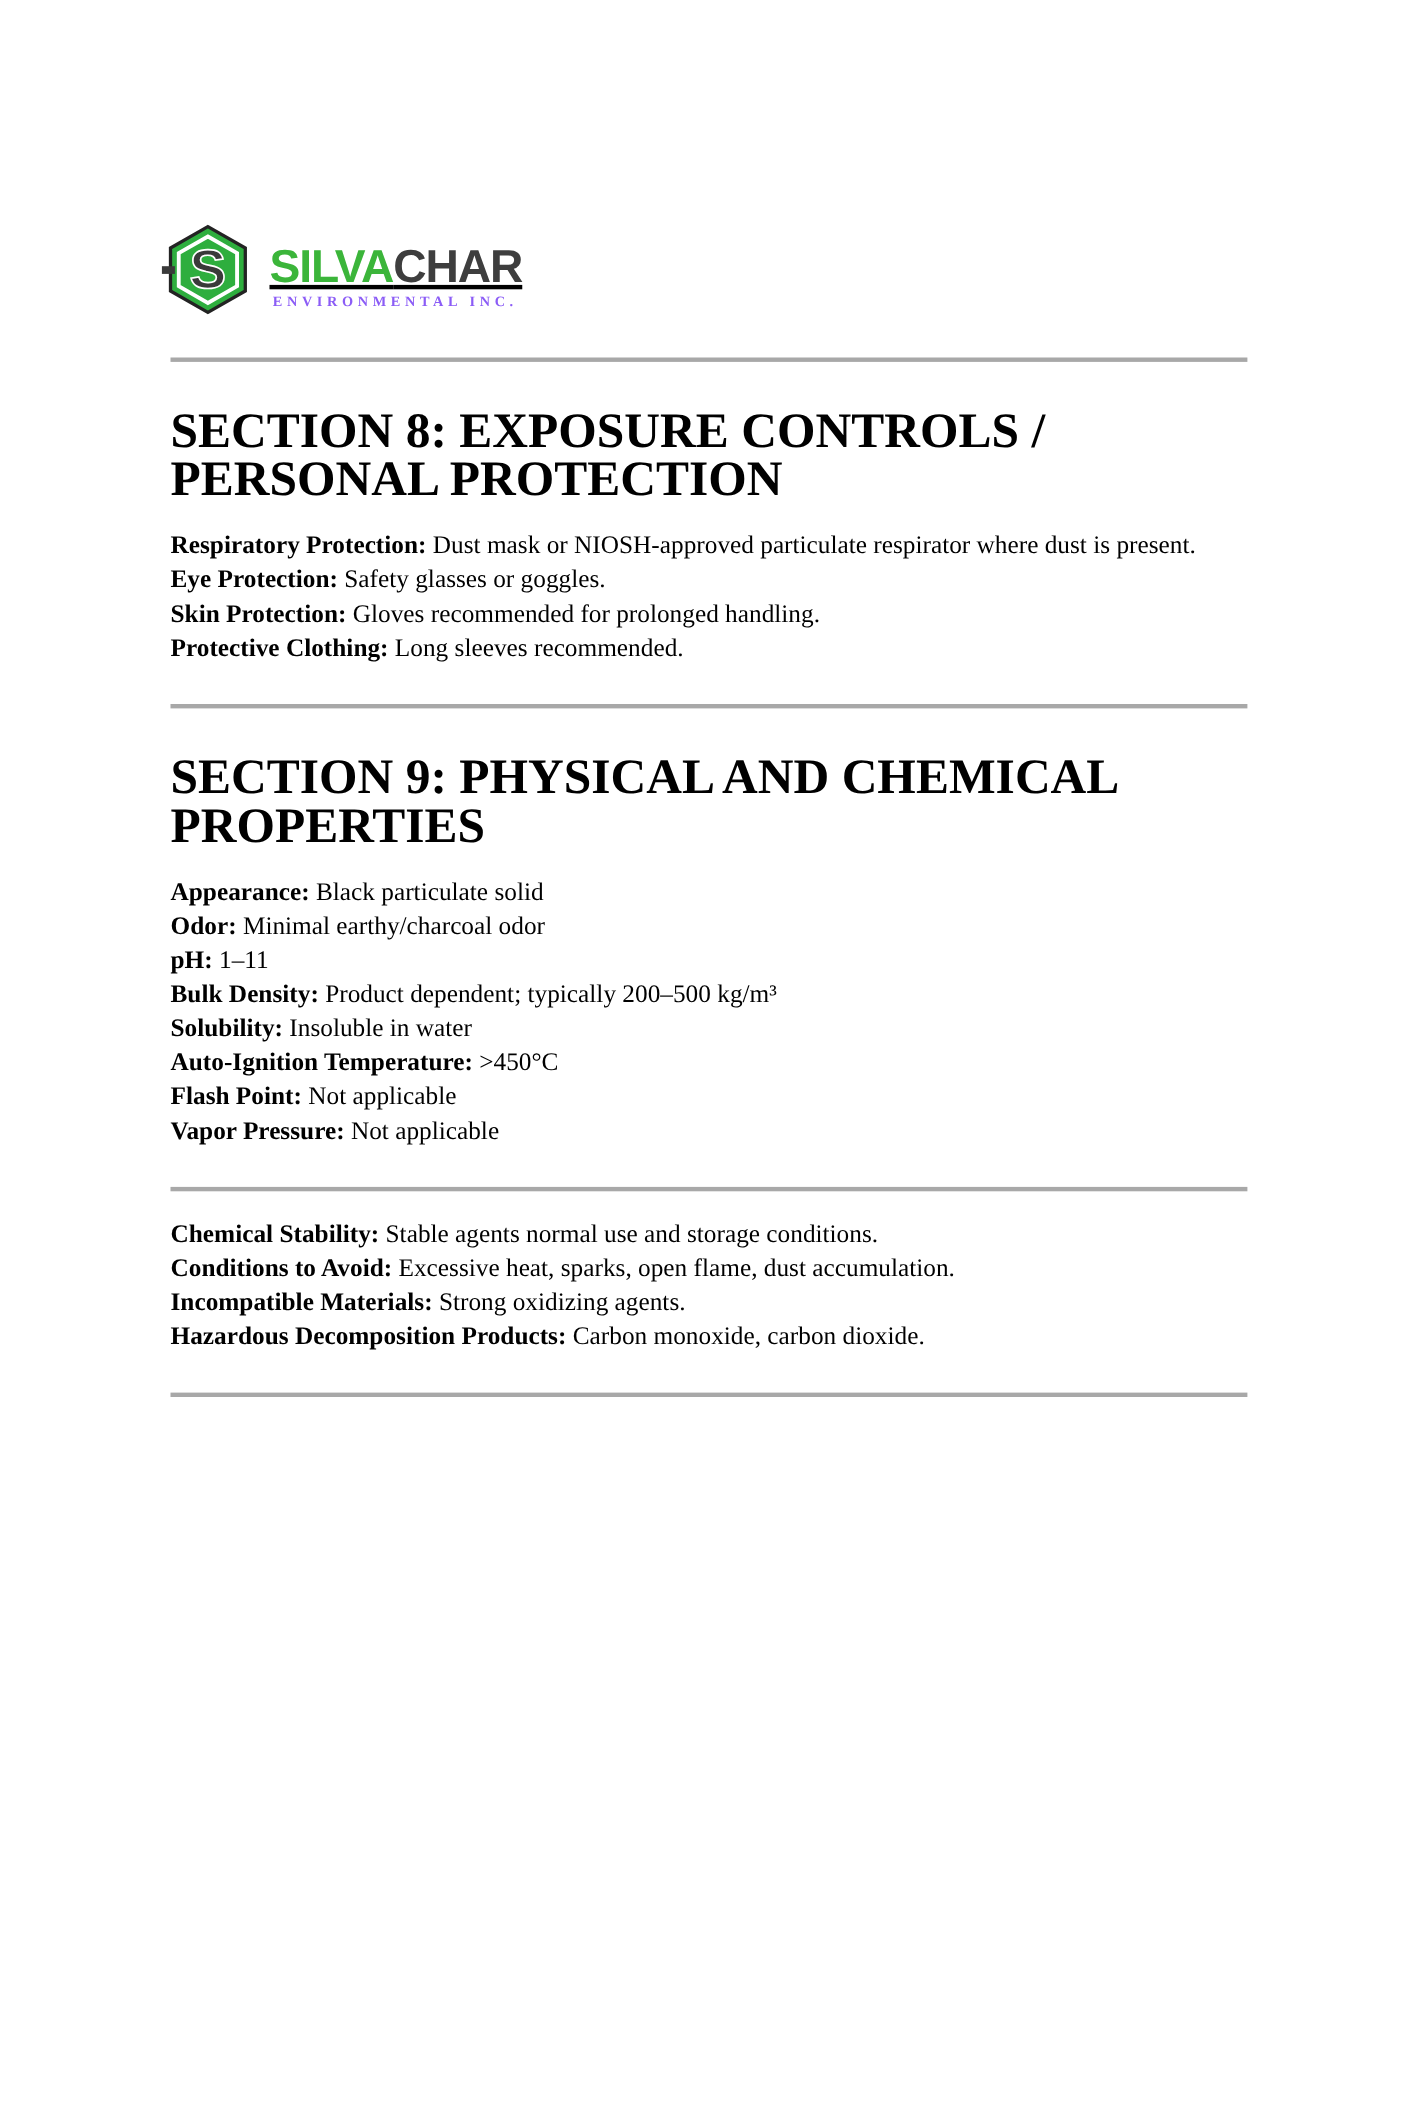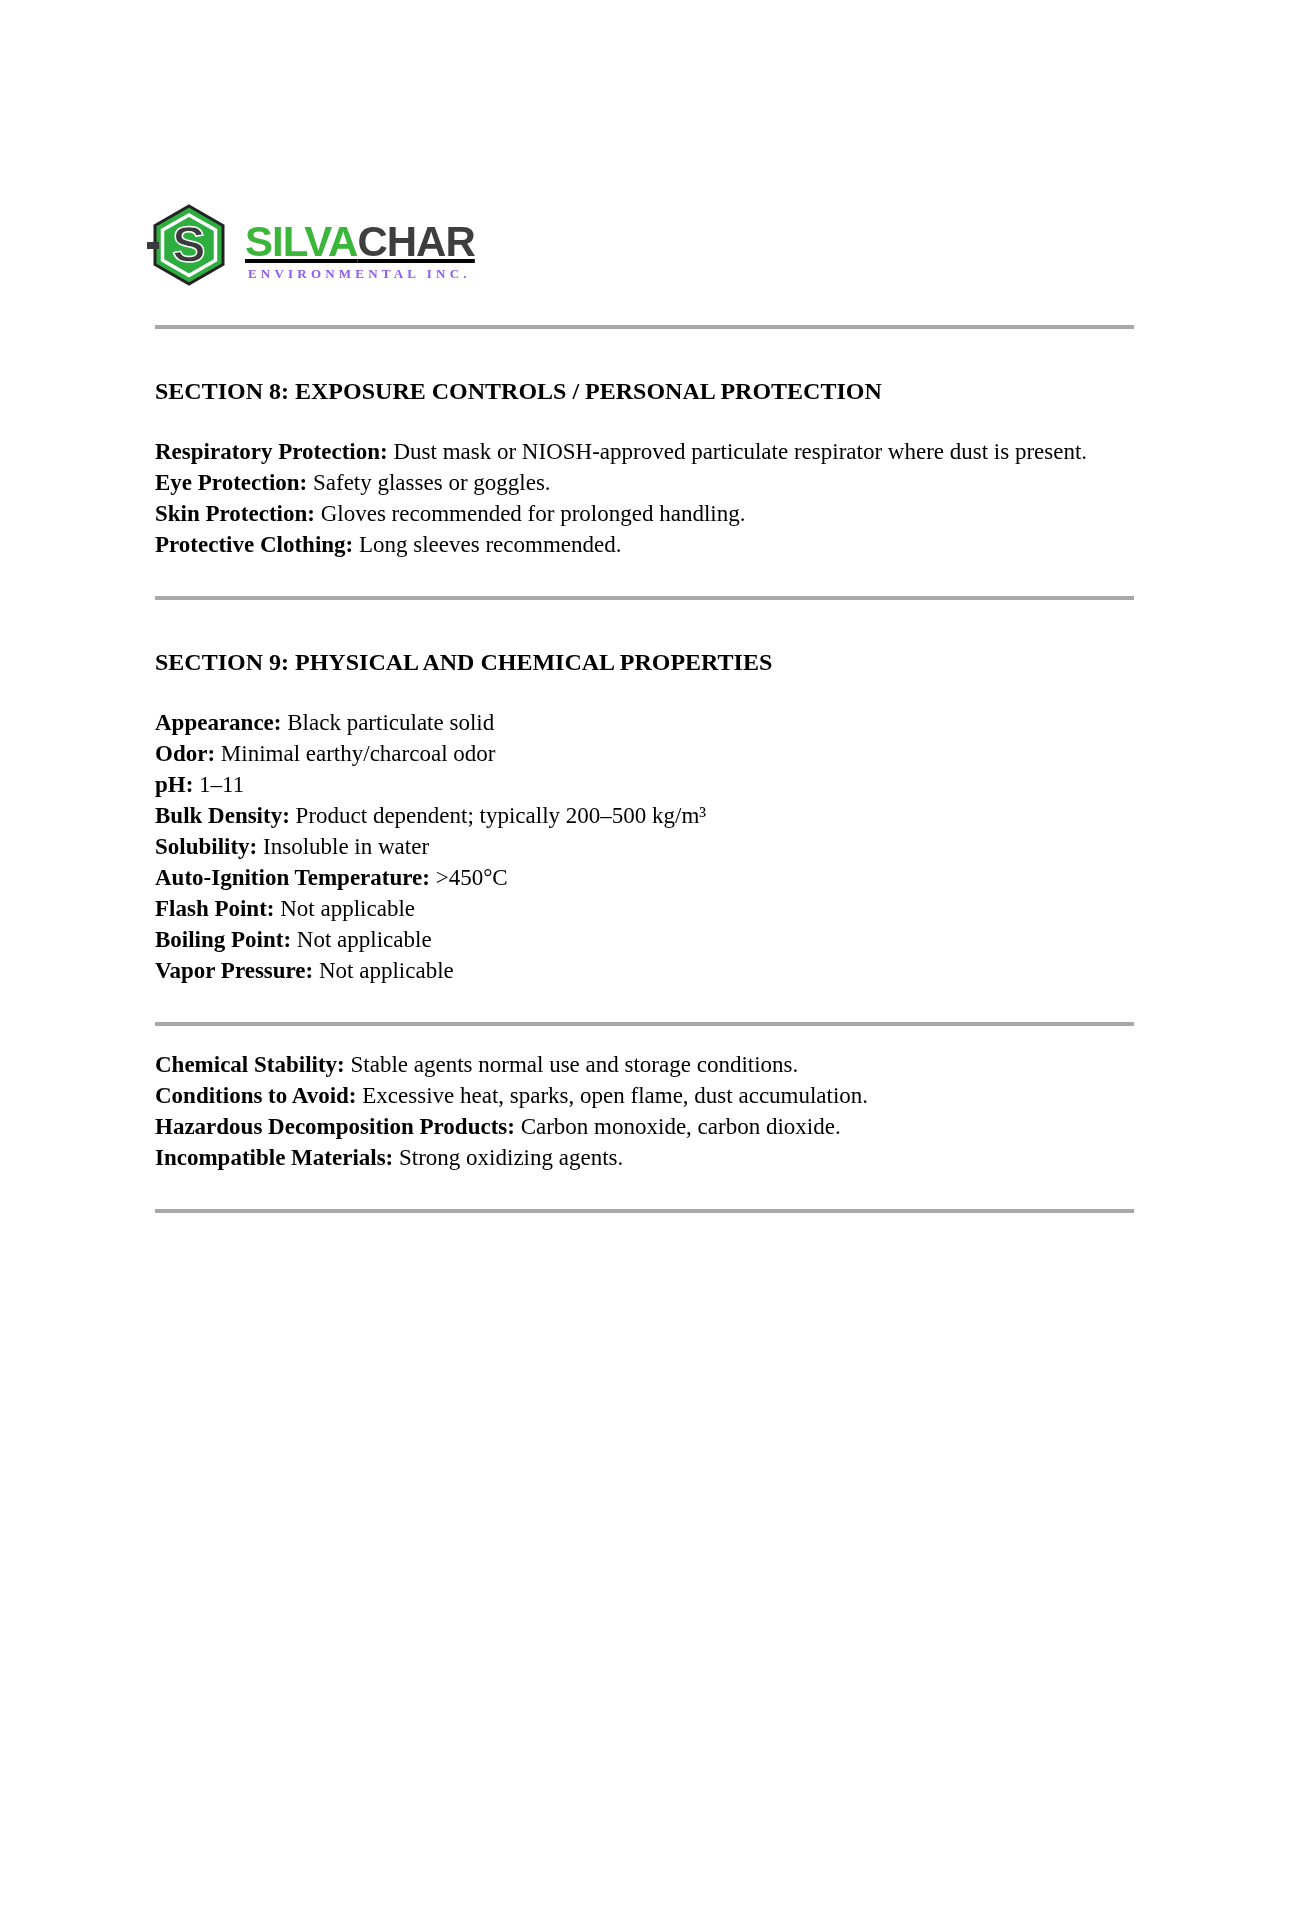--- a/index.html
+++ b/index.html
@@ -61,21 +61,21 @@
     line-height:31px;
     margin:8px 0 0 0;
   }
   hr.divider{
     border:0;
     height:4px;
     background:var(--rule-gray);
     margin:36px 0 0 0;
   }
   h1.section-title{
-    font-size:24px;
+    font-size:45px;
     line-height:44px;
     font-weight:bold;
     margin:40px 0 0 0;
   }
   .props{
     margin:23px 0 0 0;
   }
   .prop{
     font-size:23px;
     line-height:31px;
@@ -118,28 +118,27 @@
 
   <h1 class="section-title">SECTION 9: PHYSICAL AND CHEMICAL PROPERTIES</h1>
   <div class="props">
     <p class="prop"><strong class="lbl">Appearance:</strong> <span class="val">Black particulate solid</span></p>
     <p class="prop"><strong class="lbl">Odor:</strong> <span class="val">Minimal earthy/charcoal odor</span></p>
     <p class="prop"><strong class="lbl">pH:</strong> <span class="val">1–11</span></p>
     <p class="prop"><strong class="lbl">Bulk Density:</strong> <span class="val">Product dependent; typically 200–500 kg/m³</span></p>
     <p class="prop"><strong class="lbl">Solubility:</strong> <span class="val">Insoluble in water</span></p>
     <p class="prop"><strong class="lbl">Auto-Ignition Temperature:</strong> <span class="val">&gt;450°C</span></p>
     <p class="prop"><strong class="lbl">Flash Point:</strong> <span class="val">Not applicable</span></p>
-    <p class="prop"><strong class="lbl">Boiling Point:</strong> <span class="val">Not applicable</span></p>
     <p class="prop"><strong class="lbl">Vapor Pressure:</strong> <span class="val">Not applicable</span></p>
   </div>
 
   <hr class="divider">
 
   <div class="props">
     <p class="prop"><strong class="lbl">Chemical Stability:</strong> <span class="val">Stable agents normal use and storage conditions.</span></p>
     <p class="prop"><strong class="lbl">Conditions to Avoid:</strong> <span class="val">Excessive heat, sparks, open flame, dust accumulation.</span></p>
+    <p class="prop"><strong class="lbl">Incompatible Materials:</strong> <span class="val">Strong oxidizing agents.</span></p>
     <p class="prop"><strong class="lbl">Hazardous Decomposition Products:</strong> <span class="val">Carbon monoxide, carbon dioxide.</span></p>
-    <p class="prop"><strong class="lbl">Incompatible Materials:</strong> <span class="val">Strong oxidizing agents.</span></p>
   </div>
 
   <hr class="divider">
 
 </div>
 
 </body></html>

